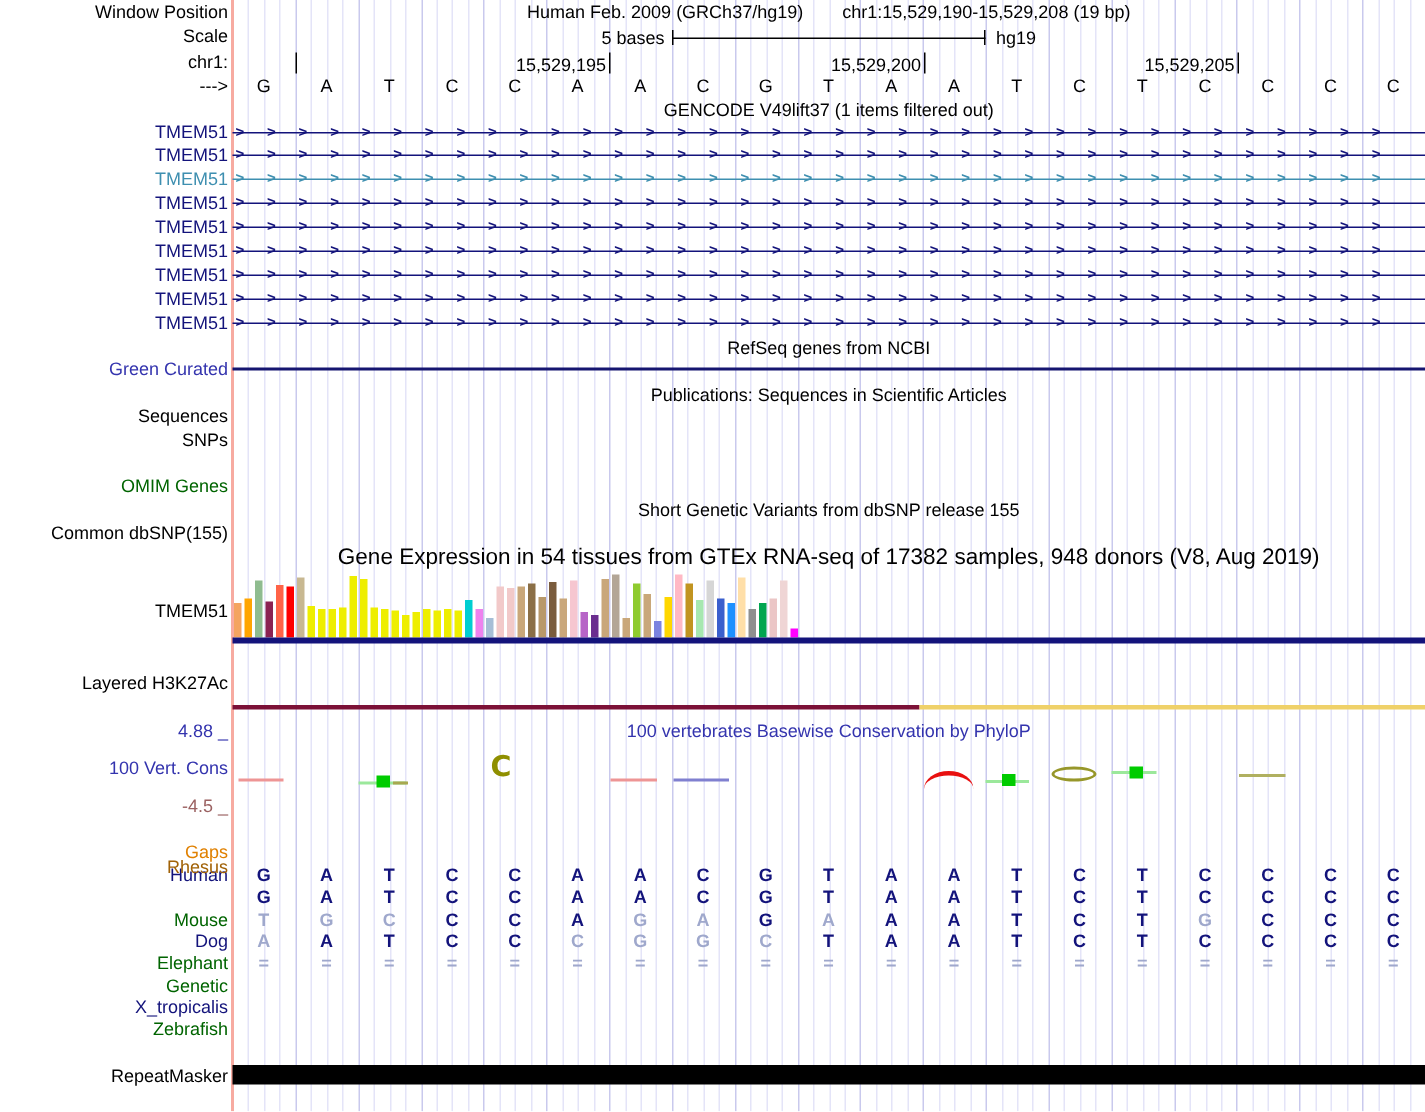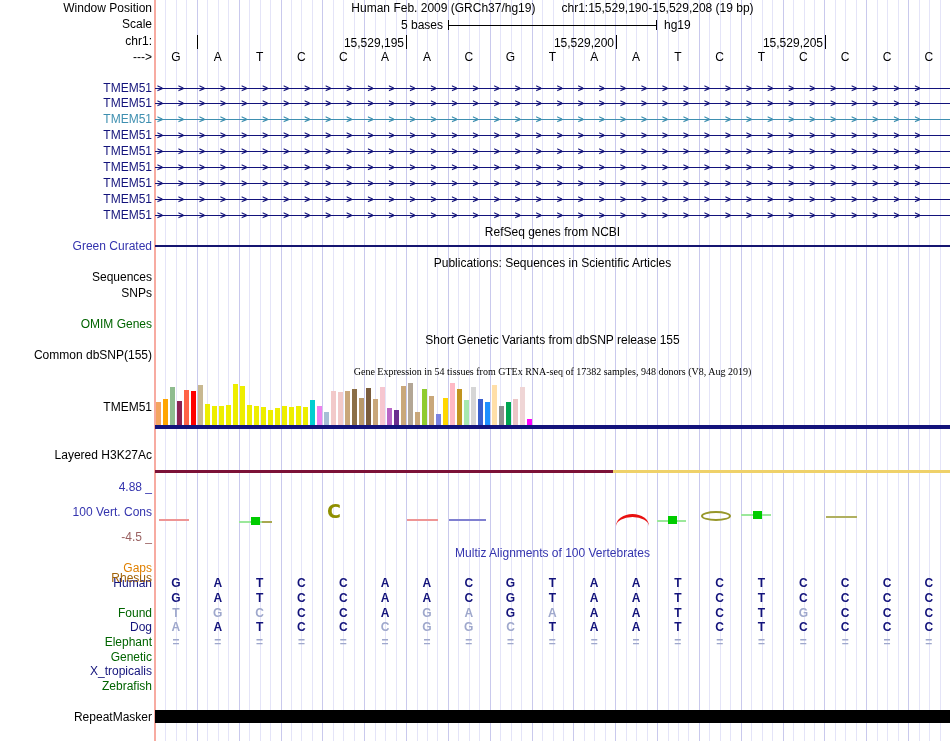--- a/index.html
+++ b/index.html
@@ -4,21 +4,21 @@
 <style>
   html,body{margin:0;padding:0;background:#fff;}
   #app{
     position:relative;width:950px;height:741px;overflow:hidden;
     font-family:"Liberation Sans",sans-serif;font-size:12px;color:#000;background:#fff;
   }
   .grid{position:absolute;top:0;bottom:0;width:1px;z-index:0;}
   #pink-edge{position:absolute;left:154px;top:0;bottom:0;width:2px;background:#F7ABA1;z-index:1;}
   .lbl{position:absolute;right:798px;white-space:nowrap;z-index:3;text-align:right;line-height:13px;}
   .ctitle{position:absolute;left:155px;width:795px;text-align:center;white-space:nowrap;z-index:3;line-height:13px;}
-  .big{font-size:10px;font-family:Liberation Serif, serif;}
+  .big{font-size:15px;}
   .blue{color:#3434AE;}
   .green{color:#006400;}
   .maroon{color:#9B6262;}
   .hdr-center{display:flex;justify-content:center;gap:26px;}
   .tick{position:absolute;width:1px;background:#000;z-index:3;}
   .rulerline{position:absolute;height:1px;background:#000;z-index:3;}
   .seqrow{position:absolute;left:155px;width:795px;display:flex;z-index:3;line-height:13px;}
   .seqrow span{flex:0 0 41.842px;text-align:center;}
   .alnrow span{font-weight:bold;}
   .generow{position:absolute;left:155px;width:795px;height:13px;z-index:3;}
@@ -160,20 +160,21 @@
       <span>A</span>
       <span>T</span>
       <span>C</span>
       <span>T</span>
       <span>C</span>
       <span>C</span>
       <span>C</span>
       <span>C</span>
     </div>
 
+  <div class="ctitle" style="top:67px">GENCODE V49lift37 (1 items filtered out)</div>
   <div id="gene-rows">
       <div class="lbl" style="top: 81.5px; color: rgb(19, 19, 123);">TMEM51</div>
       <div class="generow" style="top: 81.5px;">
         <div class="gline" style="background: rgb(19, 19, 123);"></div>
         <div class="arrows" style="color: rgb(19, 19, 123);">&gt;&gt;&gt;&gt;&gt;&gt;&gt;&gt;&gt;&gt;&gt;&gt;&gt;&gt;&gt;&gt;&gt;&gt;&gt;&gt;&gt;&gt;&gt;&gt;&gt;&gt;&gt;&gt;&gt;&gt;&gt;&gt;&gt;&gt;&gt;&gt;&gt;</div>
       </div>
       <div class="lbl" style="top: 97.45px; color: rgb(19, 19, 123);">TMEM51</div>
       <div class="generow" style="top: 97.45px;">
         <div class="gline" style="background: rgb(19, 19, 123);"></div>
         <div class="arrows" style="color: rgb(19, 19, 123);">&gt;&gt;&gt;&gt;&gt;&gt;&gt;&gt;&gt;&gt;&gt;&gt;&gt;&gt;&gt;&gt;&gt;&gt;&gt;&gt;&gt;&gt;&gt;&gt;&gt;&gt;&gt;&gt;&gt;&gt;&gt;&gt;&gt;&gt;&gt;&gt;&gt;</div>
@@ -288,40 +289,40 @@
     </div>
   <div id="gtex-baseline"></div>
 
   <div class="lbl" style="top:449px">Layered H3K27Ac</div>
   <div id="h3k-segs">
       <div class="h3kseg" style="left: 155px; width: 458px; background: rgb(124, 17, 55);"></div>
       <div class="h3kseg" style="left: 613px; width: 337px; background: rgb(239, 209, 105);"></div>
     </div>
 
   <div class="lbl blue" style="top:481px">4.88 _</div>
+  <div class="ctitle blue" style="top:481px">100 vertebrates Basewise Conservation by PhyloP</div>
   <div class="lbl blue" style="top:506px">100 Vert. Cons</div>
   <div class="lbl maroon" style="top:531px">-4.5 _</div>
   <div id="phylop-marks">
       <div class="pm-dash" style="left: 159px; top: 519px; width: 30px; height: 2px; background: rgb(238, 149, 149);"></div>
       <div class="pm-dash" style="left: 239px; top: 521px; width: 32px; height: 2px; background: rgb(155, 232, 155);"></div>
       <div class="pm-box" style="left: 251px; top: 517px; width: 9px; height: 8px; background: rgb(0, 204, 0);"></div>
       <div class="pm-dash" style="left: 262px; top: 521px; width: 10px; height: 2px; background: rgb(168, 168, 80);"></div>
       <div class="pm-letter" style="left: 327px; top: 502px; color: rgb(143, 143, 0); font-size: 19px;">C</div>
       <div class="pm-dash" style="left: 407px; top: 519px; width: 31px; height: 2px; background: rgb(238, 149, 149);"></div>
       <div class="pm-dash" style="left: 449px; top: 519px; width: 37px; height: 2px; background: rgb(128, 128, 208);"></div>
       <div class="pm-arch" style="left: 616px; top: 514px; width: 33px; height: 9px; border-top: 3px solid rgb(232, 16, 16);"></div>
       <div class="pm-dash" style="left: 657px; top: 520px; width: 29px; height: 2px; background: rgb(155, 232, 155);"></div>
       <div class="pm-box" style="left: 668px; top: 516px; width: 9px; height: 8px; background: rgb(0, 204, 0);"></div>
       <div class="pm-oval" style="left: 701px; top: 511px; width: 26px; height: 6px; border: 2px solid rgb(151, 151, 42);"></div>
       <div class="pm-dash" style="left: 741px; top: 514px; width: 30px; height: 2px; background: rgb(155, 232, 155);"></div>
       <div class="pm-box" style="left: 753px; top: 511px; width: 9px; height: 8px; background: rgb(0, 204, 0);"></div>
       <div class="pm-dash" style="left: 826px; top: 516px; width: 31px; height: 2px; background: rgb(176, 176, 96);"></div>
     </div>
 
-  <div class="ctitle blue" style="top:547px">Multiz Alignments of 100 Vertebrates</div>
   <div id="multiz-rows">
       <div class="lbl" style="top: 562px; color: rgb(224, 128, 0);">Gaps</div>
       <div class="lbl" style="top: 577px; color: rgb(19, 19, 123);">Human</div>
       <div class="seqrow alnrow" style="top: 577px;">
         <span style="color: rgb(19, 19, 123);">G</span>
         <span style="color: rgb(19, 19, 123);">A</span>
         <span style="color: rgb(19, 19, 123);">T</span>
         <span style="color: rgb(19, 19, 123);">C</span>
         <span style="color: rgb(19, 19, 123);">C</span>
         <span style="color: rgb(19, 19, 123);">A</span>
@@ -354,21 +355,21 @@
         <span style="color: rgb(19, 19, 123);">A</span>
         <span style="color: rgb(19, 19, 123);">A</span>
         <span style="color: rgb(19, 19, 123);">T</span>
         <span style="color: rgb(19, 19, 123);">C</span>
         <span style="color: rgb(19, 19, 123);">T</span>
         <span style="color: rgb(19, 19, 123);">C</span>
         <span style="color: rgb(19, 19, 123);">C</span>
         <span style="color: rgb(19, 19, 123);">C</span>
         <span style="color: rgb(19, 19, 123);">C</span>
       </div>
-      <div class="lbl" style="top: 607px; color: rgb(0, 100, 0);">Found</div>
+      <div class="lbl" style="top: 607px; color: rgb(0, 100, 0);">Mouse</div>
       <div class="seqrow alnrow" style="top: 607px;">
         <span style="color: rgb(159, 168, 204);">T</span>
         <span style="color: rgb(159, 168, 204);">G</span>
         <span style="color: rgb(159, 168, 204);">C</span>
         <span style="color: rgb(19, 19, 123);">C</span>
         <span style="color: rgb(19, 19, 123);">C</span>
         <span style="color: rgb(19, 19, 123);">A</span>
         <span style="color: rgb(159, 168, 204);">G</span>
         <span style="color: rgb(159, 168, 204);">A</span>
         <span style="color: rgb(19, 19, 123);">G</span>

